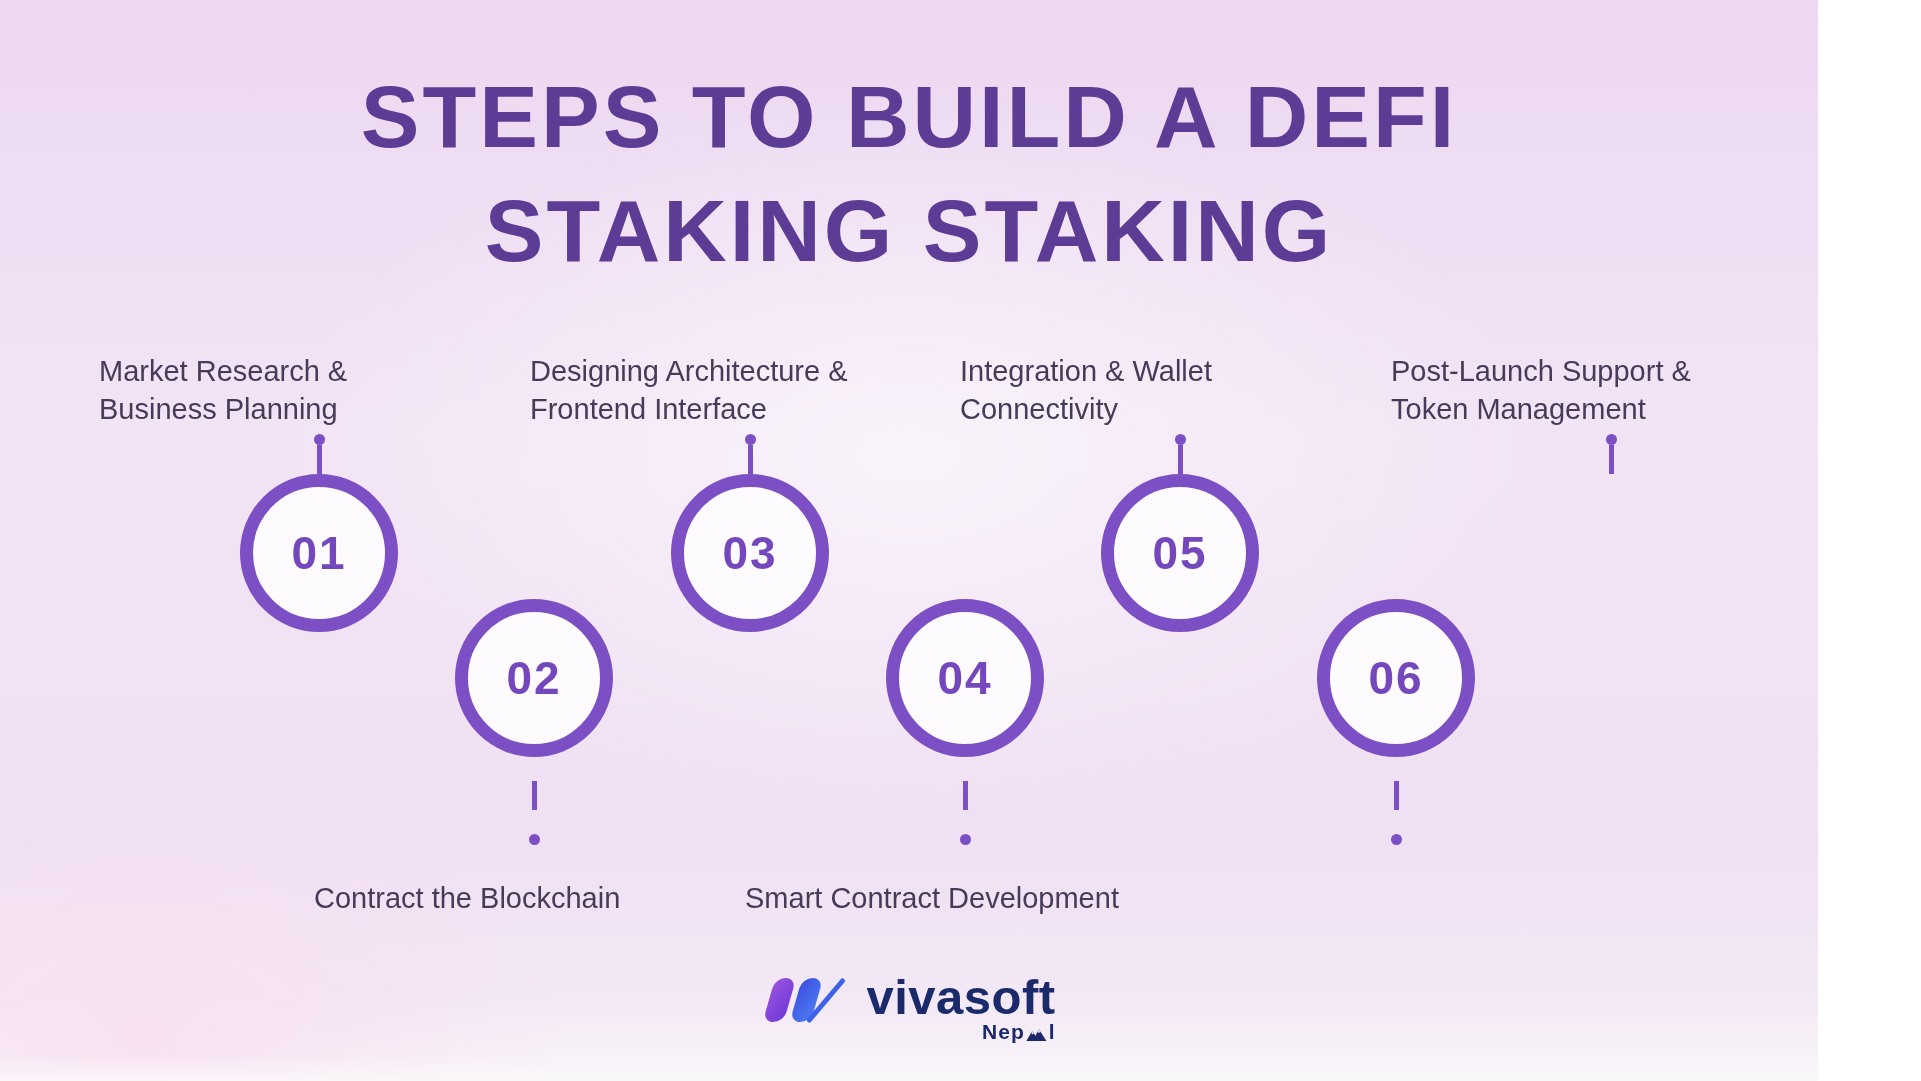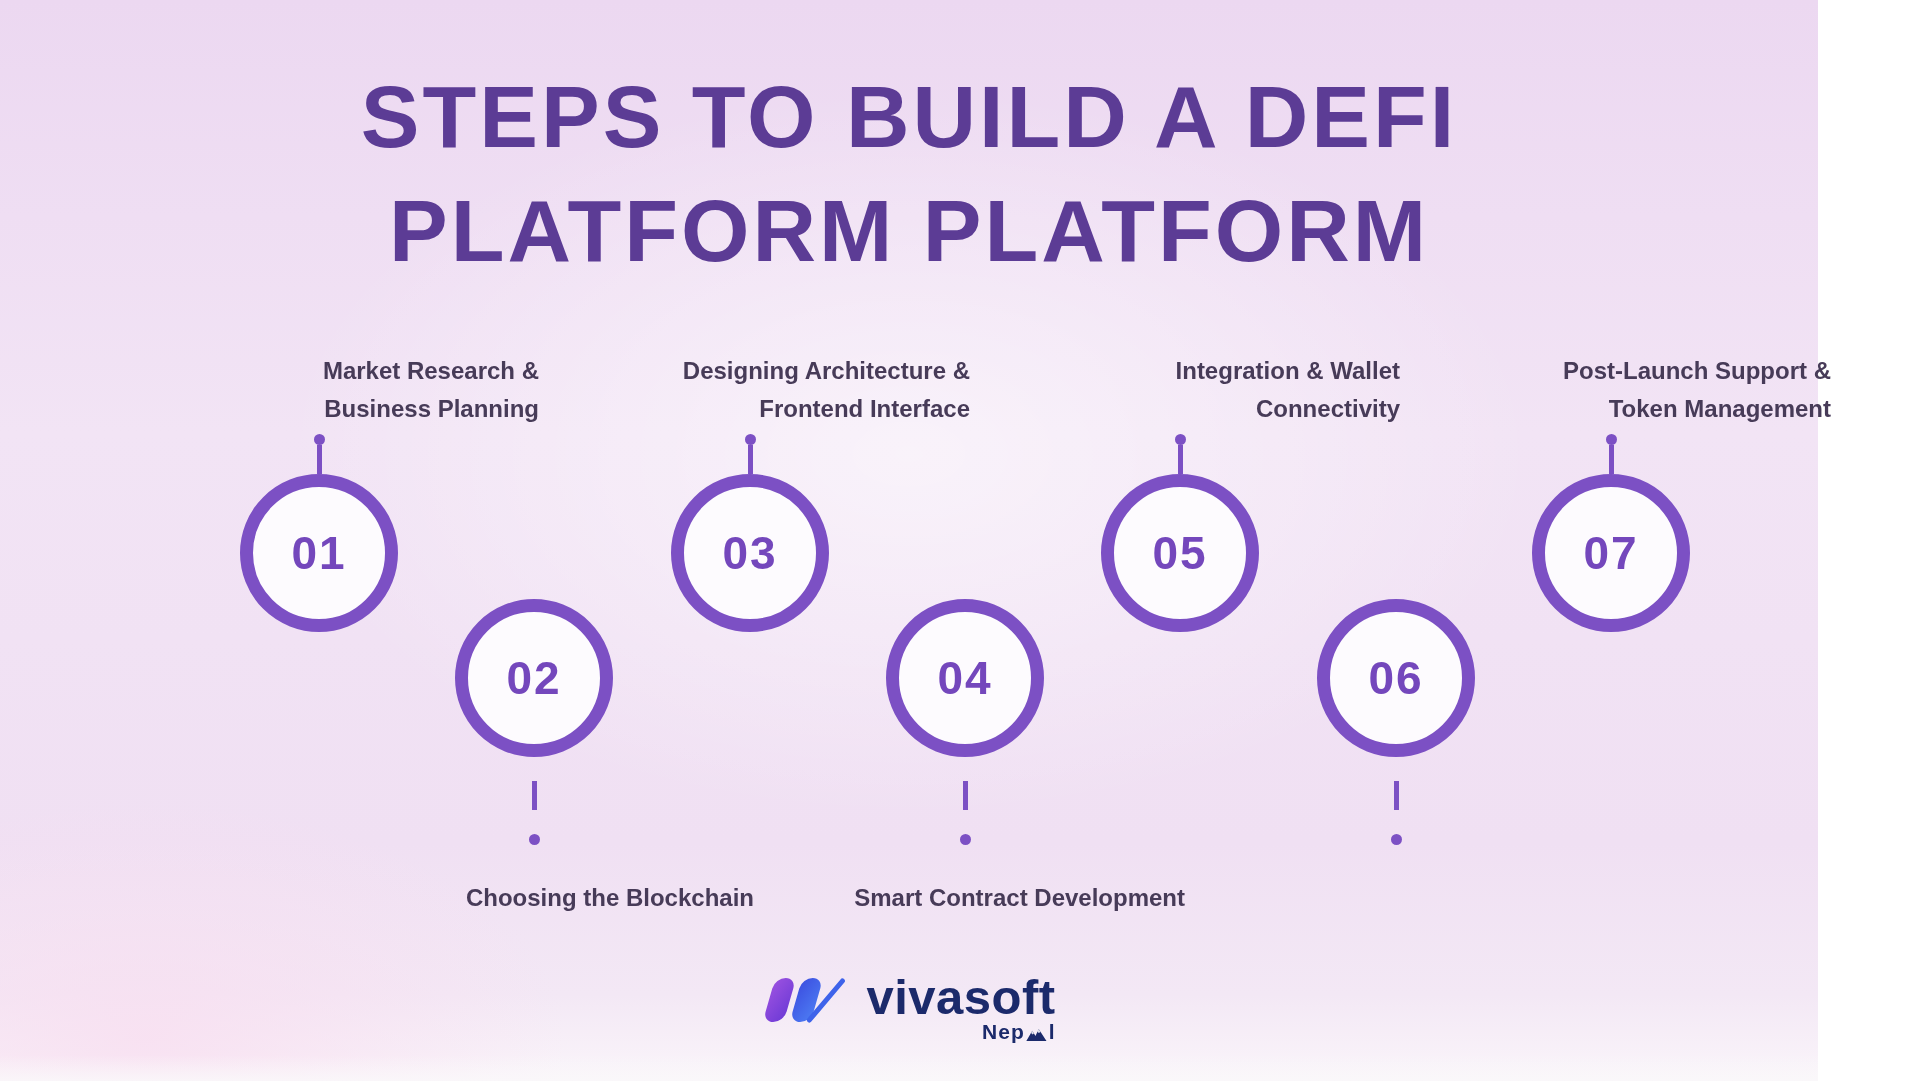--- a/index.html
+++ b/index.html
@@ -31,23 +31,23 @@
     line-height:1.3;
   }
   
   .step{
     position:absolute;width:440px;
     display:flex;flex-direction:column;align-items:center;
   }
   .step.up{top:348px;}
   .step.down{top:599px;gap:24px;}
   .step-label{
-    width:440px;text-align:right;
+    width:440px;text-align:left;
     color:var(--label-color,#473B58);
-    font-weight:bold;font-size:24px;line-height:38px;
+    font-weight:normal;font-size:29px;line-height:38px;
   }
   .step.up .step-label{
     height:80px;display:flex;flex-direction:column;justify-content:flex-end;margin-bottom:6px;
   }
   .step.down .step-label{margin-top:10px;}
   .dot{
     width:11px;height:11px;border-radius:50%;
     background:var(--accent,#7C50C4);
   }
   .stem{
@@ -87,21 +87,21 @@
   }
   .region svg{align-self:flex-end;margin:0 1px 2px 1px;}
 </style>
 </head>
 <body>
 
 <div class="canvas">
 
   <div class="title">
     <div>STEPS TO BUILD A DEFI</div>
-    <div>PLATFORM PLATFORM</div>
+    <div>STAKING STAKING</div>
   </div>
 
   <div class="step up s1">
     <div class="step-label">
       <span>Market Research &amp;</span>
       <span>Business Planning</span>
     </div>
     <div class="dot"></div>
     <div class="stem"></div>
     <div class="circle">
@@ -109,21 +109,21 @@
     </div>
   </div>
 
   <div class="step down s2">
     <div class="circle">
       <span class="num">02</span>
     </div>
     <div class="stem"></div>
     <div class="dot"></div>
     <div class="step-label">
-      <span>Choosing the</span>
+      <span>Contract the</span>
       <span>Blockchain</span>
     </div>
   </div>
 
   <div class="step up s3">
     <div class="step-label">
       <span>Designing Architecture &amp;</span>
       <span>Frontend Interface</span>
     </div>
     <div class="dot"></div>
@@ -165,23 +165,20 @@
     <div class="dot"></div>
   </div>
 
   <div class="step up s7">
     <div class="step-label">
       <span>Post-Launch Support &amp;</span>
       <span>Token Management</span>
     </div>
     <div class="dot"></div>
     <div class="stem"></div>
-    <div class="circle">
-      <span class="num">07</span>
-    </div>
   </div>
 
   <div class="logo">
     <svg class="logo-mark" width="88" height="52" viewBox="0 0 88 52" aria-hidden="true">
       <defs>
         <linearGradient id="lgp" x1="0" y1="0" x2="1" y2="1">
           <stop offset="0" stop-color="#9B51E0"></stop>
             <stop offset="1" stop-color="#6D3AD6"></stop>
         </linearGradient>
         <linearGradient id="lgb" x1="0" y1="0" x2="1" y2="1">

